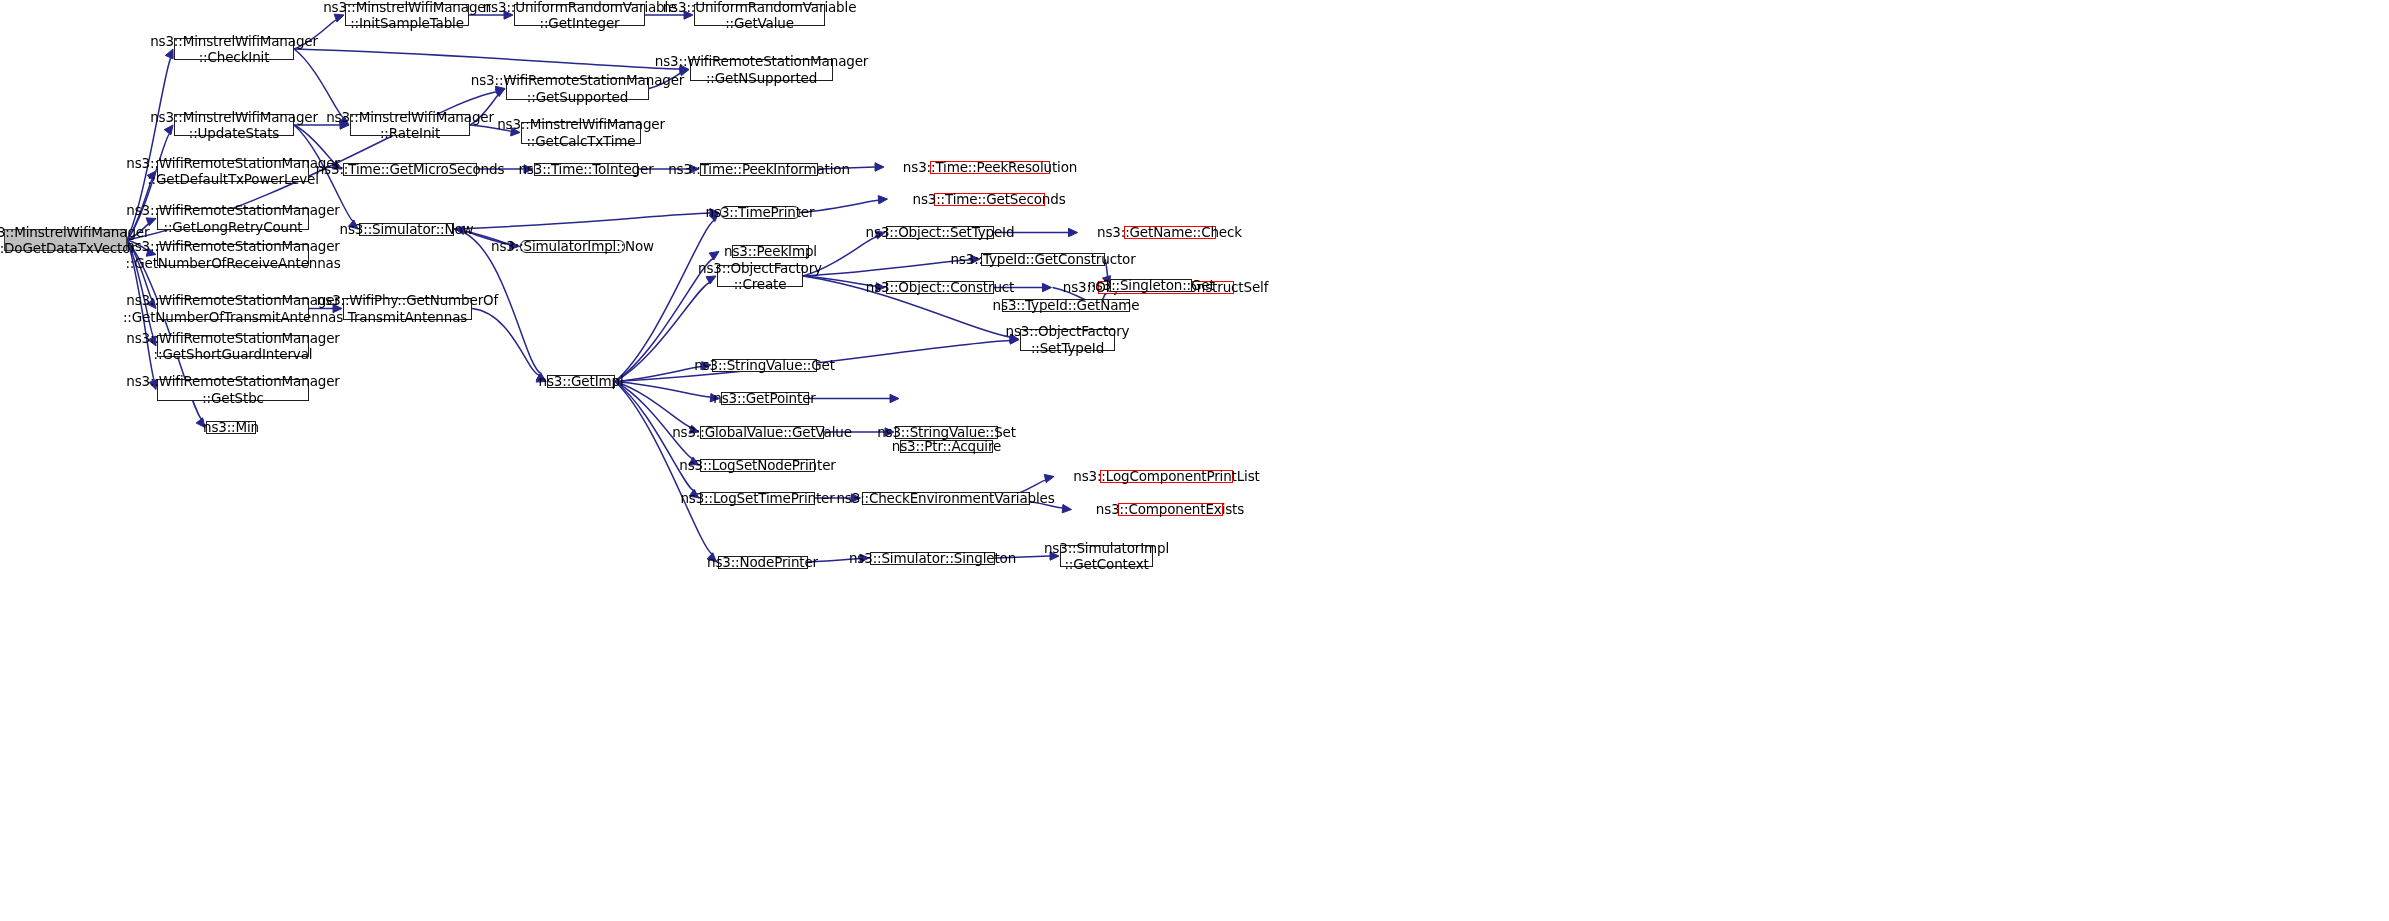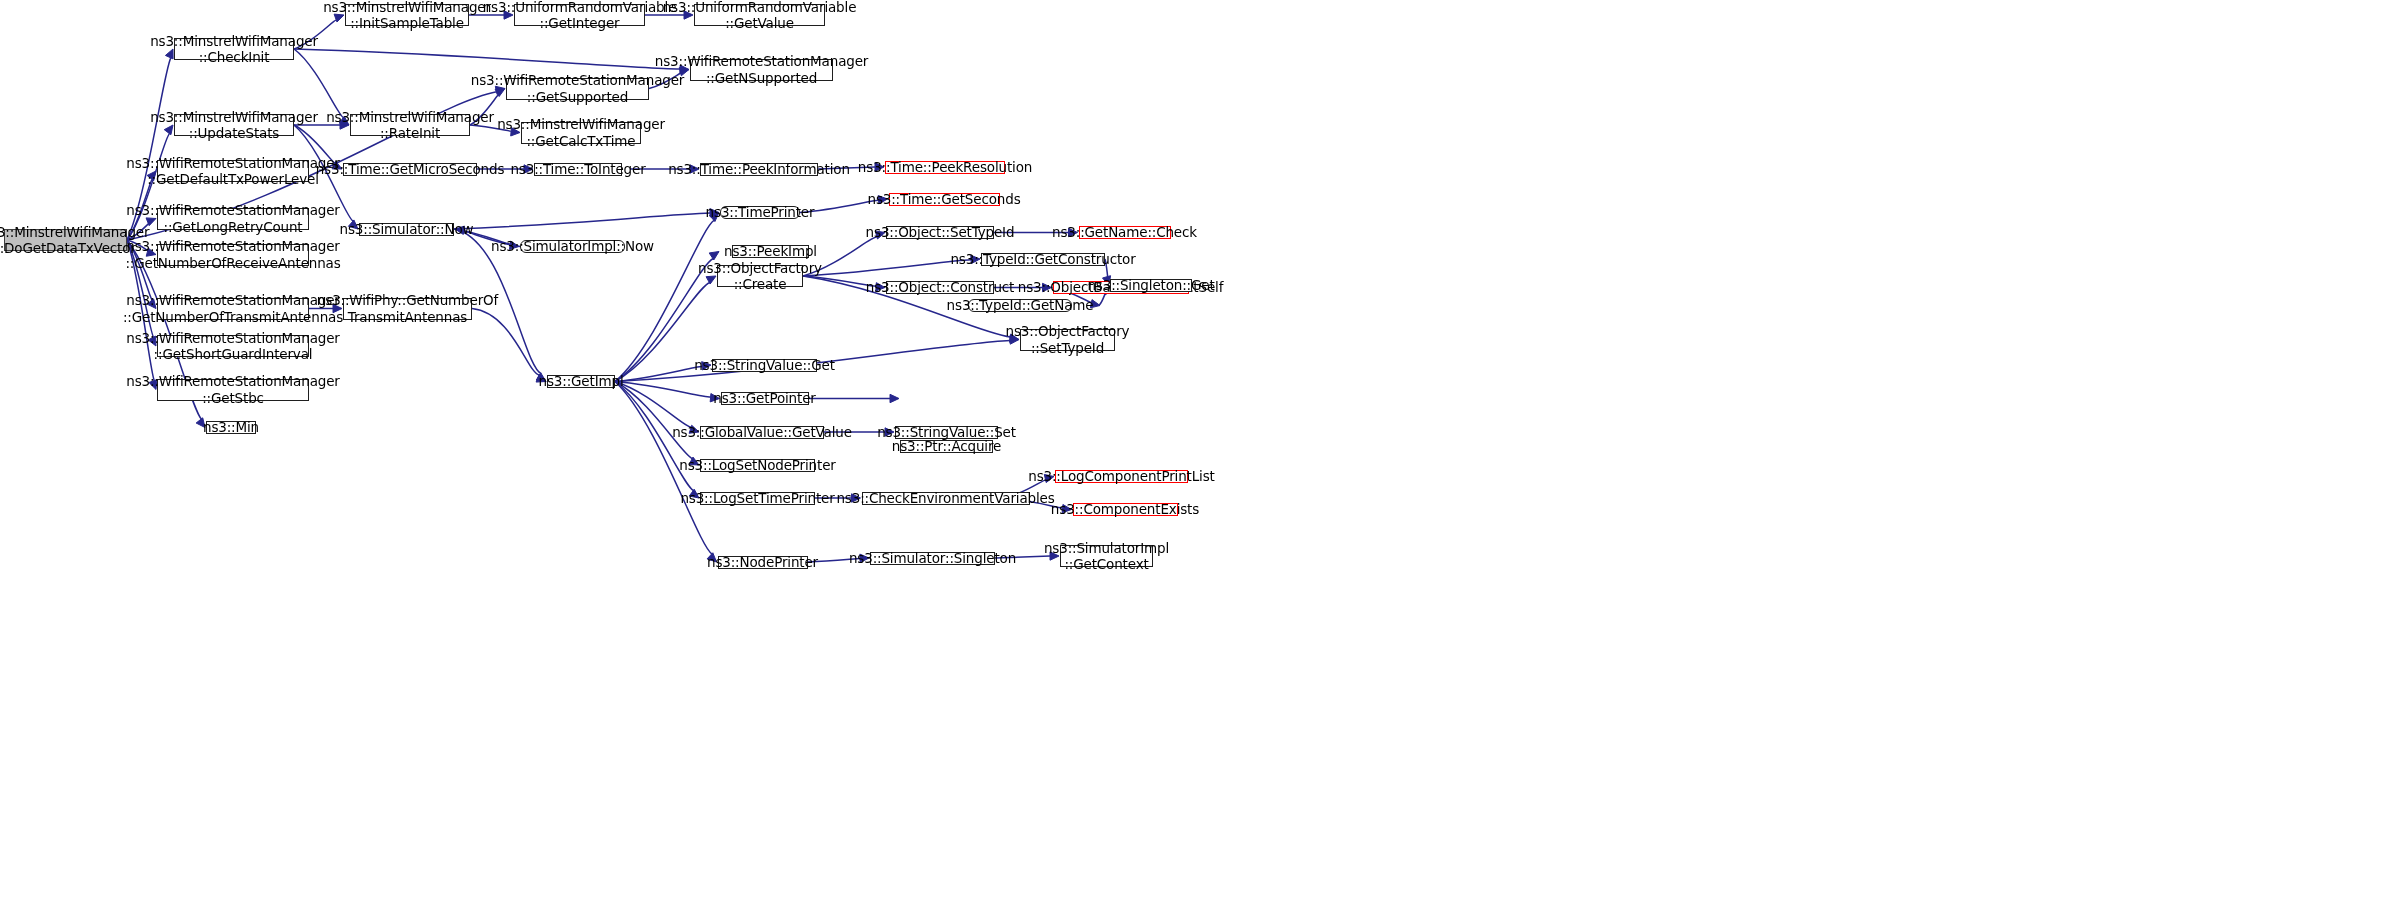--- a/index.html
+++ b/index.html
@@ -2,21 +2,21 @@
 <html><head>
 <meta charset="utf-8">
 <style>
   html,body{margin:0;padding:0;background:#ffffff;}
   #canvas{position:relative;width:2389px;height:921px;background:#ffffff;
           font-family:"DejaVu Sans","Liberation Sans",sans-serif;overflow:hidden;}
   .node{position:absolute;box-sizing:border-box;display:flex;align-items:center;
         justify-content:center;text-align:center;background:#ffffff;
         border:1px solid #1f1f1f;color:#000000;font-size:13.5px;line-height:1.22;
         letter-spacing:-0.15px;white-space:pre-line;padding:0 3px;}
-  .node.red{border-color:#ff0000;}
+  .node.red{border-color:#ff0000;margin-left:45px;}
   .node.root{background:#bfbfbf;border-color:#404040;}
   svg.edges{position:absolute;left:0;top:0;width:2389px;height:921px;
             pointer-events:none;overflow:visible;}
   svg.edges path{fill:none;stroke:#26268c;stroke-width:1.5px;}
   svg.edges polygon{fill:#26268c;stroke:#26268c;}
 </style>
 </head>
 <body>
 
 <div id="canvas">
@@ -153,40 +153,40 @@
 ::GetSupported</div>
       <div class="node" style="left: 174px; top: 114px; width: 120px; height: 22px;">ns3::MinstrelWifiManager
 ::UpdateStats</div>
       <div class="node" style="left: 350px; top: 114px; width: 120px; height: 22px;">ns3::MinstrelWifiManager
 ::RateInit</div>
       <div class="node" style="left: 521px; top: 121.5px; width: 120px; height: 22px;">ns3::MinstrelWifiManager
 ::GetCalcTxTime</div>
       <div class="node" style="left: 157px; top: 160px; width: 152px; height: 22px;">ns3::WifiRemoteStationManager
 ::GetDefaultTxPowerLevel</div>
       <div class="node" style="left: 343px; top: 162.5px; width: 134px; height: 13px;">ns3::Time::GetMicroSeconds</div>
-      <div class="node" style="left: 534px; top: 162.5px; width: 88px; height: 13px;">ns3::Time::ToInteger</div>
+      <div class="node" style="left: 534px; top: 162.5px; width: 104px; height: 13px;">ns3::Time::ToInteger</div>
       <div class="node" style="left: 700px; top: 162.5px; width: 118px; height: 13px;">ns3::Time::PeekInformation</div>
       <div class="node red" style="left: 885px; top: 160.5px; width: 120px; height: 13px;">ns3::Time::PeekResolution</div>
       <div class="node" style="left: 157px; top: 207.5px; width: 152px; height: 22px;">ns3::WifiRemoteStationManager
 ::GetLongRetryCount</div>
       <div class="node red" style="left: 888.5px; top: 192.5px; width: 111px; height: 13px;">ns3::Time::GetSeconds</div>
       <div class="node" style="left: 720px; top: 206px; width: 80px; height: 13px; border-radius: 6px;">ns3::TimePrinter</div>
       <div class="node" style="left: 359px; top: 222.5px; width: 95px; height: 13px;">ns3::Simulator::Now</div>
       <div class="node" style="left: 886px; top: 226px; width: 108px; height: 13px;">ns3::Object::SetTypeId</div>
       <div class="node red" style="left: 1078.5px; top: 226px; width: 92px; height: 13px;">ns3::GetName::Check</div>
       <div class="node" style="left: 732px; top: 245px; width: 77px; height: 13px;">ns3::PeekImpl</div>
       <div class="node" style="left: 981px; top: 252.5px; width: 124px; height: 13px;">ns3::TypeId::GetConstructor</div>
       <div class="node" style="left: 157px; top: 243.5px; width: 152px; height: 22px;">ns3::WifiRemoteStationManager
 ::GetNumberOfReceiveAntennas</div>
       <div class="node" style="left: 520px; top: 240px; width: 105px; height: 13px; border-radius: 6px;">ns3::SimulatorImpl::Now</div>
       <div class="node" style="left: 717px; top: 265px; width: 86px; height: 22px;">ns3::ObjectFactory
 ::Create</div>
       <div class="node" style="left: 886px; top: 281px; width: 108px; height: 13px;">ns3::Object::Construct</div>
       <div class="node red" style="left: 1052.5px; top: 281px; width: 136px; height: 13px;">ns3::ObjectBase::ConstructSelf</div>
-      <div class="node" style="left: 968px; top: 299px; width: 104px; height: 13px; border-radius: 6px;">ns3::TypeId::GetName</div>
+      <div class="node" style="left: 1002px; top: 299px; width: 128px; height: 13px;">ns3::TypeId::GetName</div>
       <div class="node" style="left: 1110px; top: 279px; width: 82px; height: 13px;">ns3::Singleton::Get</div>
       <div class="node" style="left: 157px; top: 297.5px; width: 152px; height: 22px;">ns3::WifiRemoteStationManager
 ::GetNumberOfTransmitAntennas</div>
       <div class="node" style="left: 343px; top: 297.5px; width: 129px; height: 22px;">ns3::WifiPhy::GetNumberOf
 TransmitAntennas</div>
       <div class="node" style="left: 1020px; top: 328.5px; width: 95px; height: 22px;">ns3::ObjectFactory
 ::SetTypeId</div>
       <div class="node" style="left: 157px; top: 335px; width: 152px; height: 22px;">ns3::WifiRemoteStationManager
 ::GetShortGuardInterval</div>
       <div class="node" style="left: 547px; top: 375px; width: 68px; height: 13px;">ns3::GetImpl</div>

